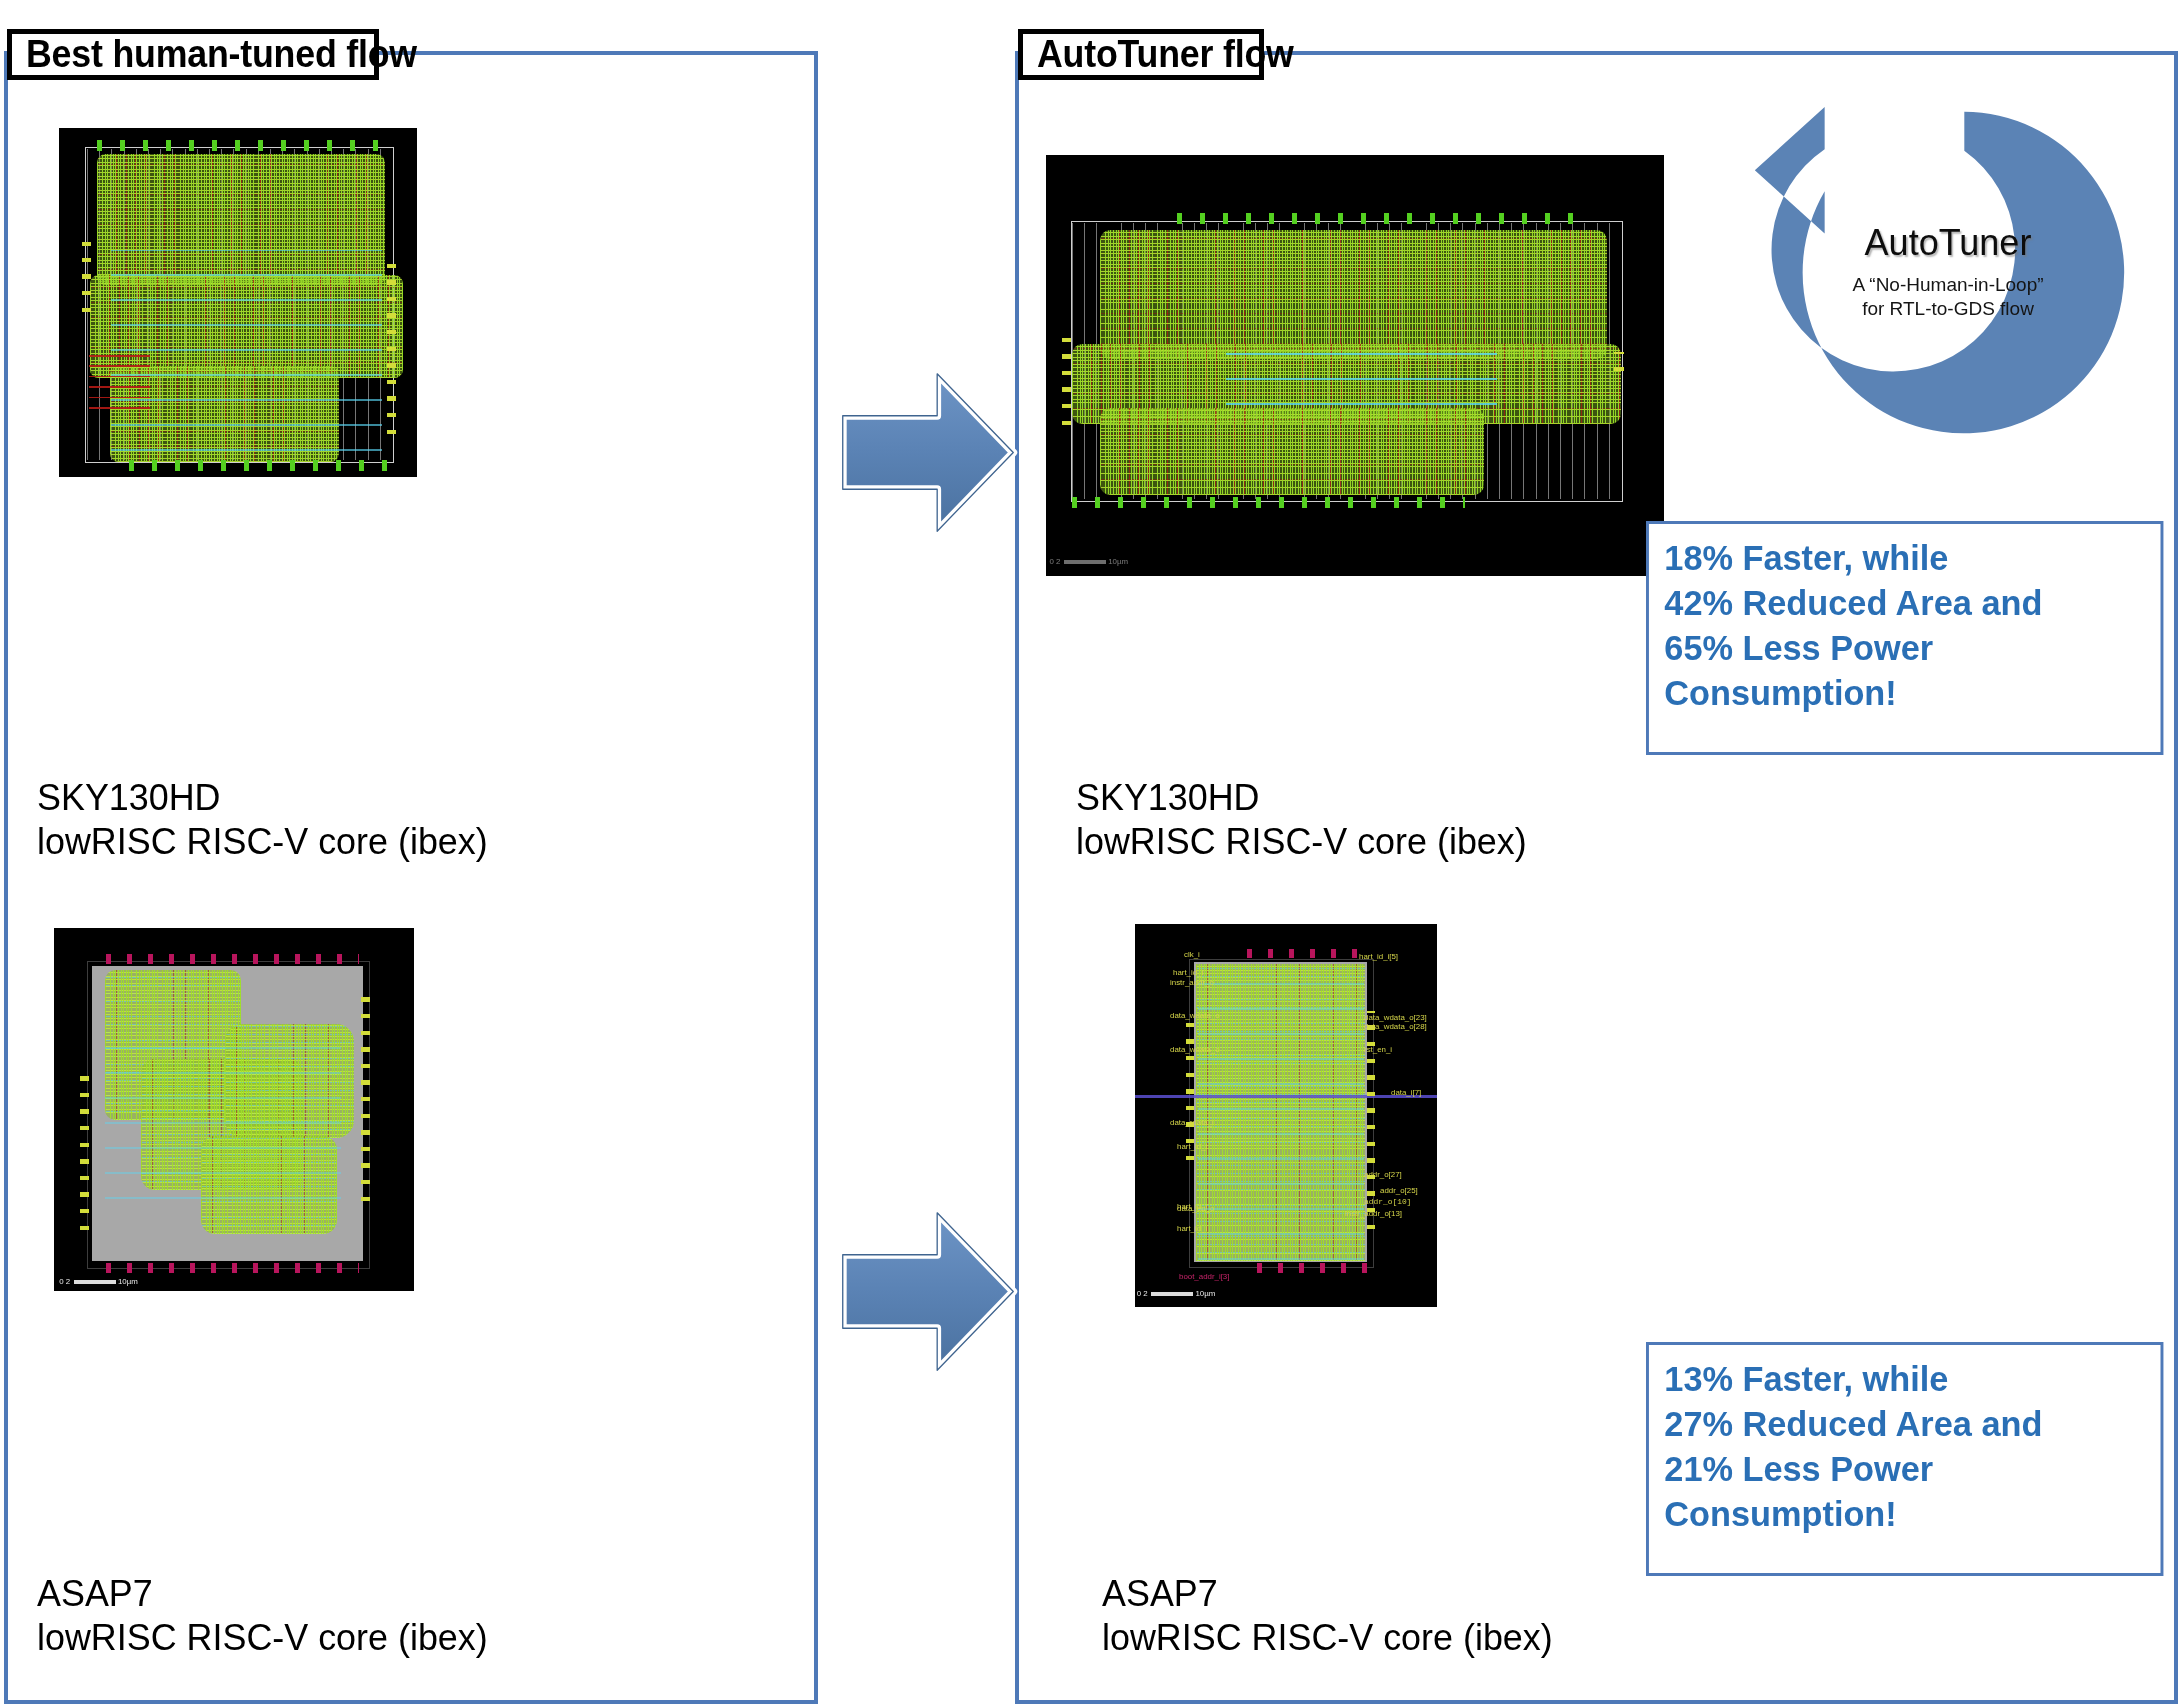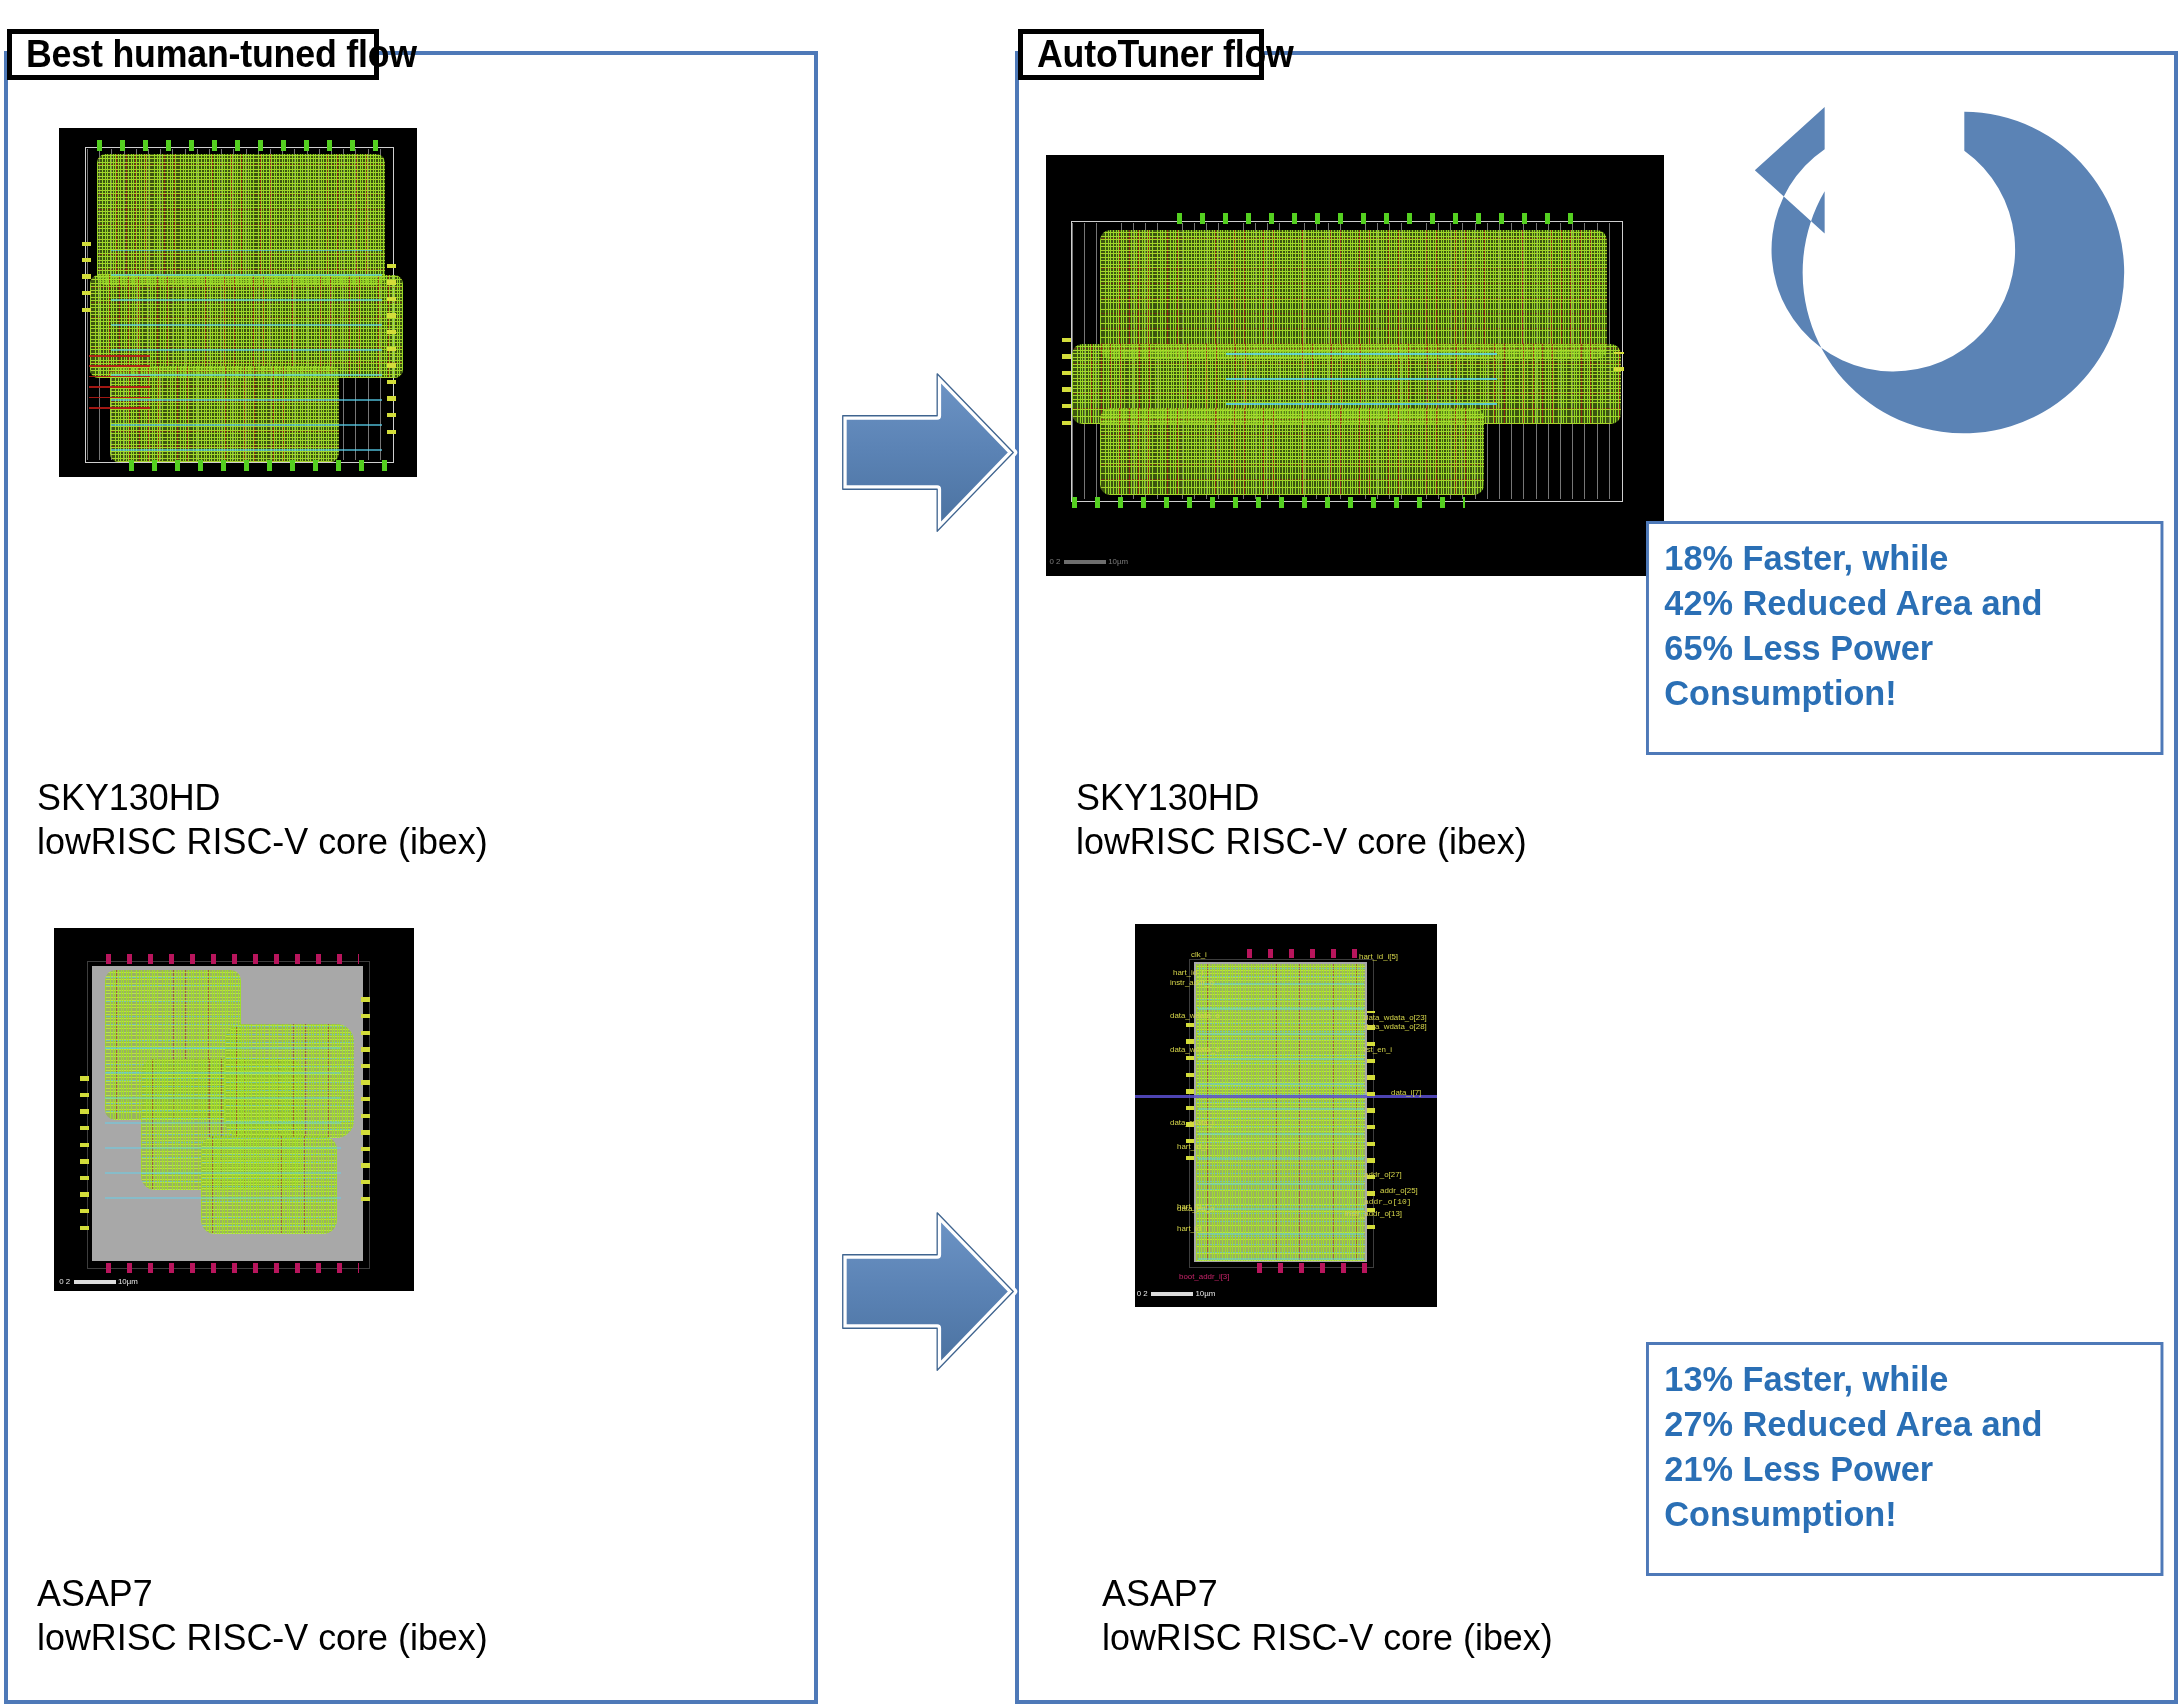--- a/index.html
+++ b/index.html
@@ -316,21 +316,21 @@
   <div class="die-inner">
     <div class="die-outline dark" style="left:54px;top:35px;width:183px;height:307px;"></div>
     <div class="diearea-gray" style="left:59px;top:38px;width:173px;height:300px;"></div>
     <div class="routing gray-core" style="left:61px;top:40px;width:169px;height:297px;"></div>
     <div class="routing cyan" style="left:63px;top:44px;width:166px;height:292px;opacity:0.55;"></div>
     <div style="position:absolute;left:0;top:171px;width:302px;height:2.6px;background:#5b4fd0;opacity:0.85;"></div>
     <div class="pinrow magenta" style="left:112px;top:24.5px;width:114px;height:9.6px;"></div>
     <div class="pinrow magenta" style="left:122px;top:339px;width:114px;height:9.6px;"></div>
     <div class="pincol yellow" style="left:51px;top:96px;width:7.9px;height:140px;"></div>
     <div class="pincol yellow" style="left:232px;top:87px;width:7.9px;height:218px;"></div>
-    <div class="pinlabel" style="left:49px;top:26px;margin-left:7px;">clk_i</div>
+    <div class="pinlabel" style="left:49px;top:26px;">clk_i</div>
     <div class="pinlabel" style="left:38px;top:44px;">hart_id_i</div>
     <div class="pinlabel" style="left:35px;top:54px;">instr_addr_o</div>
     <div class="pinlabel" style="left:35px;top:87px;">data_wdata_o</div>
     <div class="pinlabel" style="left:35px;top:121px;">data_wdata_o</div>
     <div class="pinlabel" style="left:35px;top:194px;">data_rdata_i</div>
     <div class="pinlabel" style="left:42px;top:218px;">hart_id_i</div>
     <div class="pinlabel" style="left:42px;top:232px;margin-top:48px;">data_en_o</div>
     <div class="pinlabel" style="left:42px;top:278px;">hart_id_i</div>
     <div class="pinlabel" style="left:42px;top:300px;">hart_id_i</div>
     <div class="pinlabel" style="left:224px;top:28px;">hart_id_i[5]</div>
@@ -357,20 +357,25 @@
   <svg viewBox="0 0 520 470" width="454" height="411">
     <path d="M 276 32
              A 198 198 0 1 1 104 130
              L 104 182
              L 18 104
              L 104 26
              L 104 78
              A 150 150 0 1 0 276 80
              Z" fill="#5B83B5" transform="translate(22,12) scale(0.93)"></path>
   </svg>
+  <div class="logo-text">
+    <div class="logo-title">AutoTuner</div>
+    <div class="logo-sub">A “No-Human-in-Loop”
+for RTL-to-GDS flow</div>
+  </div>
 </div>
 
 <div class="callout" id="callout-sky">18% Faster, while
 42% Reduced Area and
 65% Less Power
 Consumption!</div>
 <div class="callout" id="callout-asap">13% Faster, while
 27% Reduced Area and
 21% Less Power
 Consumption!</div>

